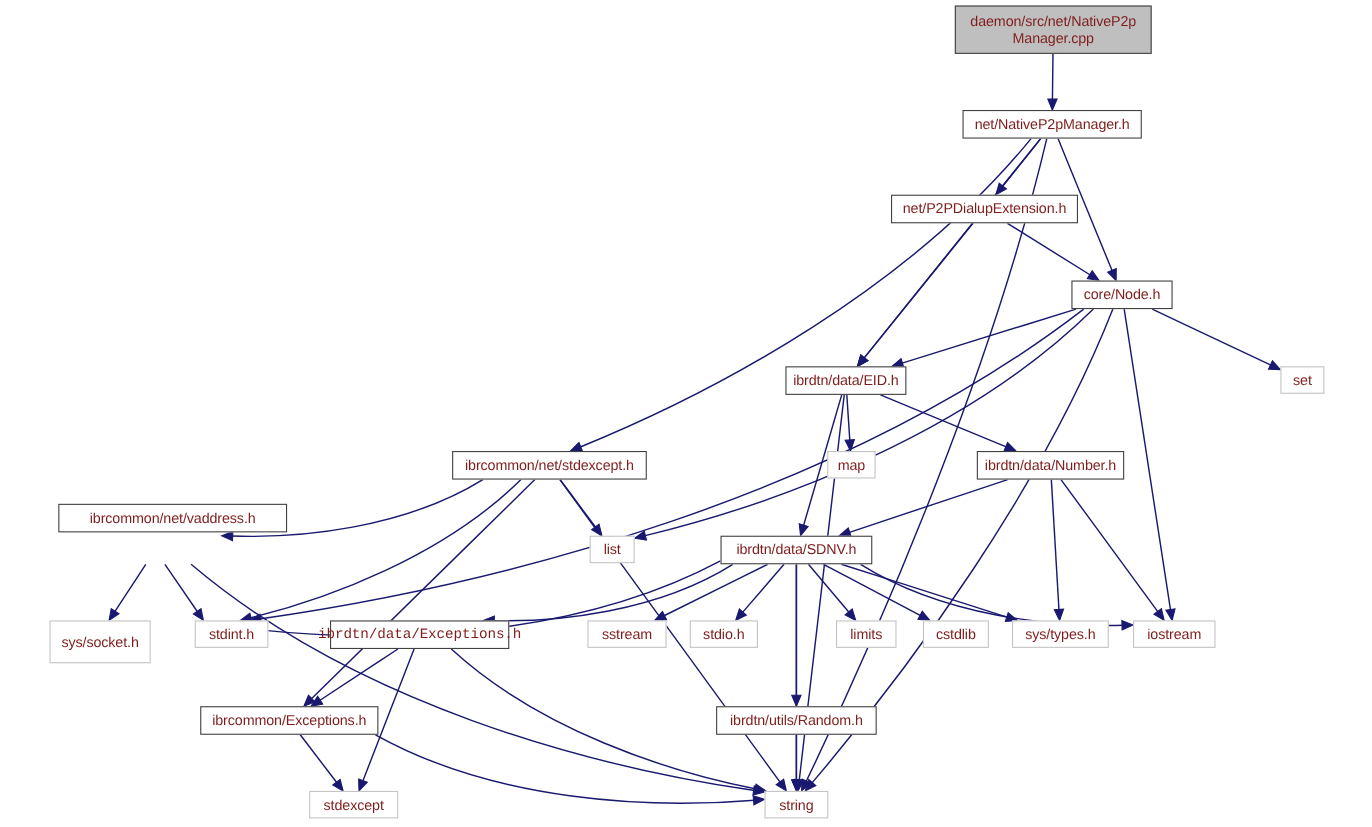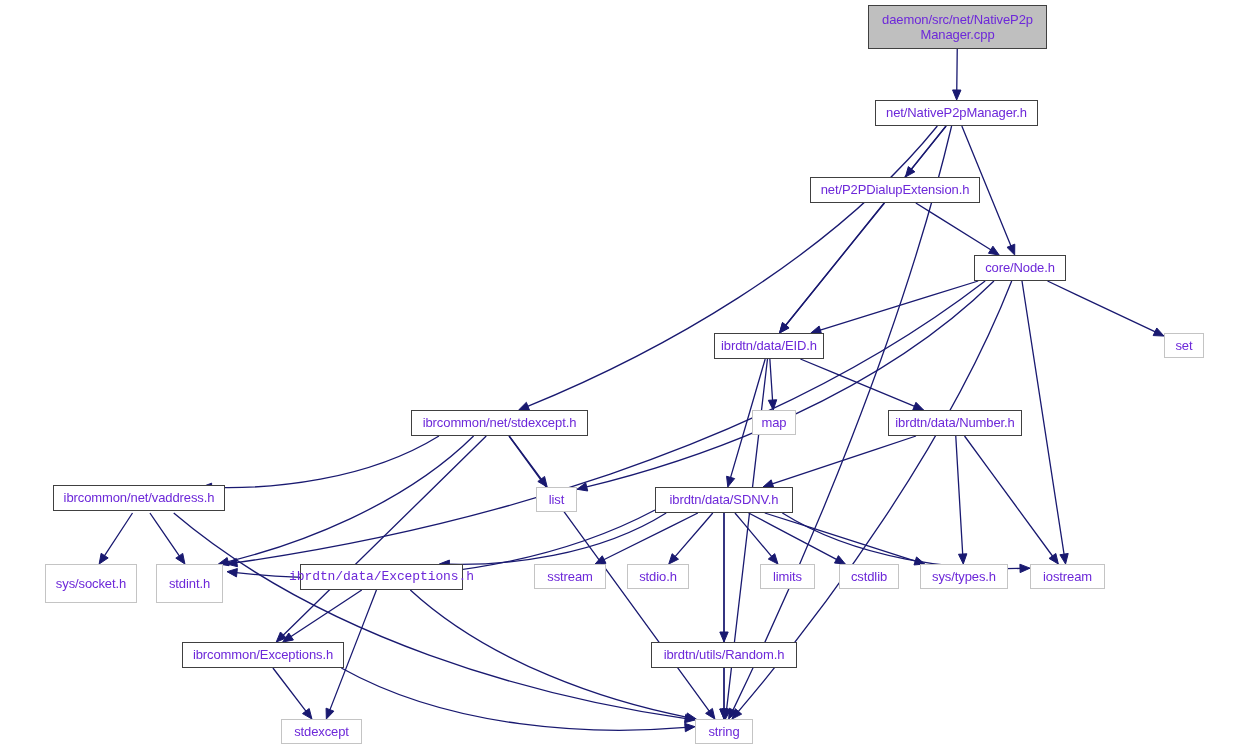--- a/index.html
+++ b/index.html
@@ -33,21 +33,21 @@
     stroke-width: 1;
   }
   .node-box {
     position: absolute;
     box-sizing: border-box;
     display: flex;
     align-items: center;
     justify-content: center;
     text-align: center;
     line-height: 1.18;
-    color: #6d28d9;
+    color: #7f1d1d;
     background: #ffffff;
     border: 1px solid #bfbfbf;
     font-size: 13px;
     letter-spacing: -0.1px;
     white-space: pre-line;
     user-select: none;
   }
   .node-box.kind-header {
     border: 1px solid #404040;
     background: #ffffff;
@@ -165,25 +165,25 @@
       <div class="node-box kind-root" style="left: 868px; top: 5px; width: 179px; height: 44px;">daemon/src/net/NativeP2p
 Manager.cpp</div>
       <div class="node-box kind-header" style="left: 875px; top: 100px; width: 163px; height: 26px;">net/NativeP2pManager.h</div>
       <div class="node-box kind-header" style="left: 810px; top: 177px; width: 170px; height: 26px;">net/P2PDialupExtension.h</div>
       <div class="node-box kind-header" style="left: 974px; top: 255px; width: 92px; height: 26px;">core/Node.h</div>
       <div class="node-box kind-system" style="left: 1164px; top: 333px; width: 40px; height: 25px;">set</div>
       <div class="node-box kind-header" style="left: 714px; top: 333px; width: 110px; height: 26px;">ibrdtn/data/EID.h</div>
       <div class="node-box kind-system" style="left: 752px; top: 410px; width: 44px; height: 25px;">map</div>
       <div class="node-box kind-header" style="left: 888px; top: 410px; width: 134px; height: 26px;">ibrdtn/data/Number.h</div>
       <div class="node-box kind-header" style="left: 411px; top: 410px; width: 177px; height: 26px;">ibrcommon/net/stdexcept.h</div>
-      <div class="node-box kind-header" style="left: 53px; top: 485px; width: 172px; height: 26px;">ibrcommon/net/vaddress.h</div>
+      <div class="node-box kind-header" style="left: 53px; top: 458px; width: 208px; height: 26px;">ibrcommon/net/vaddress.h</div>
       <div class="node-box kind-system" style="left: 536px; top: 487px; width: 41px; height: 25px;">list</div>
       <div class="node-box kind-header" style="left: 655px; top: 487px; width: 138px; height: 26px;">ibrdtn/data/SDNV.h</div>
       <div class="node-box kind-system" style="left: 45px; top: 564px; width: 92px; height: 39px;">sys/socket.h</div>
-      <div class="node-box kind-system" style="left: 156px; top: 564px; width: 67px; height: 39px; text-align: center;">stdint.h</div>
+      <div class="node-box kind-system" style="left: 177px; top: 564px; width: 67px; height: 25px; text-align: center;">stdint.h</div>
       <div class="node-box kind-header" style="left: 300px; top: 564px; width: 163px; height: 26px; font-family: Liberation Mono, monospace;">ibrdtn/data/Exceptions.h</div>
       <div class="node-box kind-system" style="left: 534px; top: 564px; width: 72px; height: 25px;">sstream</div>
       <div class="node-box kind-system" style="left: 627px; top: 564px; width: 62px; height: 25px;">stdio.h</div>
       <div class="node-box kind-system" style="left: 760px; top: 564px; width: 55px; height: 25px;">limits</div>
       <div class="node-box kind-system" style="left: 839px; top: 564px; width: 60px; height: 25px;">cstdlib</div>
       <div class="node-box kind-system" style="left: 920px; top: 564px; width: 88px; height: 25px;">sys/types.h</div>
       <div class="node-box kind-system" style="left: 1030px; top: 564px; width: 75px; height: 25px;">iostream</div>
       <div class="node-box kind-header" style="left: 182px; top: 642px; width: 162px; height: 26px;">ibrcommon/Exceptions.h</div>
       <div class="node-box kind-header" style="left: 651px; top: 642px; width: 146px; height: 26px;">ibrdtn/utils/Random.h</div>
       <div class="node-box kind-system" style="left: 281px; top: 719px; width: 81px; height: 25px; text-align: center;">stdexcept</div>

